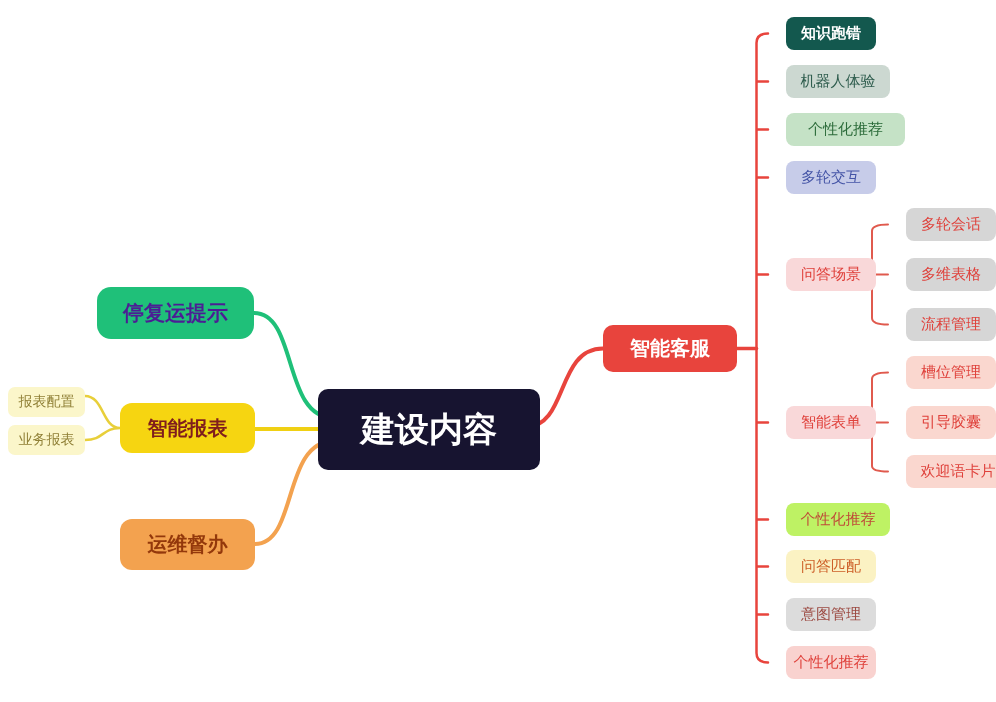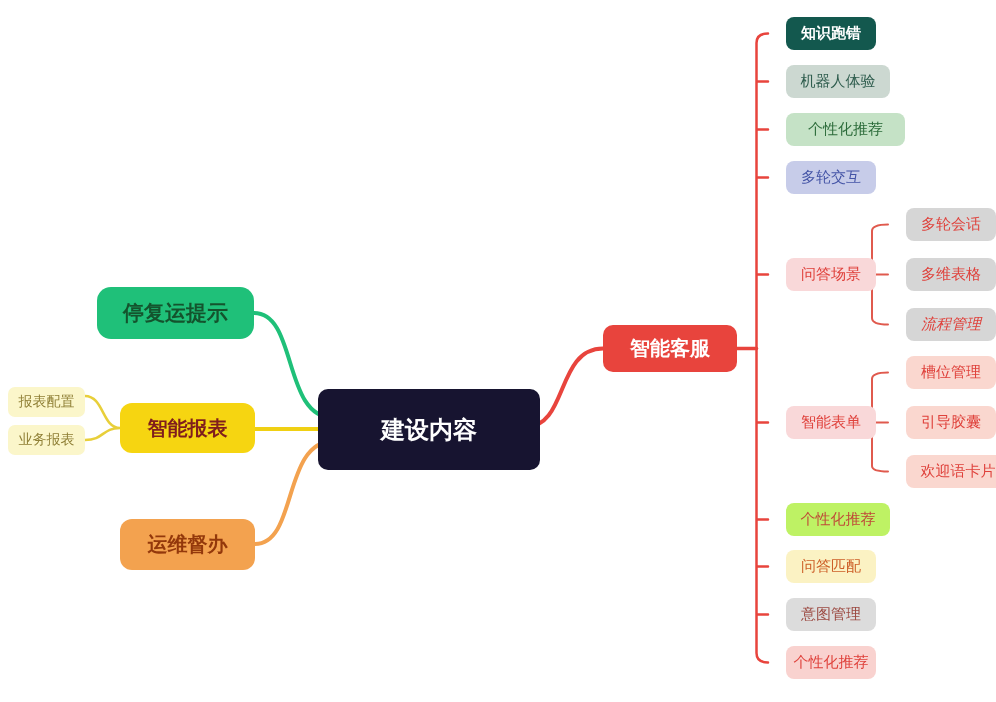--- a/index.html
+++ b/index.html
@@ -17,25 +17,25 @@
   svg.links { position: absolute; left: 0; top: 0; }
   .node {
     position: absolute;
     display: flex; align-items: center; justify-content: center;
     white-space: nowrap;
     cursor: pointer;
   }
 
   
   #center { left: 318px; top: 389px; width: 222px; height: 81px;
-    background: #171430; color: #ffffff; font-size: 24px; font-weight: bold; border-radius: 10px; }
+    background: #171430; color: #ffffff; font-size: 34px; font-weight: bold; border-radius: 10px; }
 
   
   #stop-resume { left: 97px; top: 287px; width: 157px; height: 52px;
-    background: #1fc079; color: #14532d; font-size: 21px; font-weight: 600; border-radius: 14px; }
+    background: #1fc079; color: #4c1d95; font-size: 21px; font-weight: 600; border-radius: 14px; }
   #smart-report { left: 120px; top: 403px; width: 135px; height: 50px;
     background: #f6d511; color: #7f1d1d; font-size: 20px; font-weight: 600; border-radius: 12px; }
   #ops-supervision { left: 120px; top: 519px; width: 135px; height: 51px;
     background: #f3a24f; color: #93380b; font-size: 20px; font-weight: 600; border-radius: 12px; }
 
   
   #report-config, #business-report { left: 8px; width: 77px; height: 30px;
     background: #fbf6ca; color: #8f7f35; font-size: 14px; border-radius: 7px; }
   #report-config { top: 387px; }
   #business-report { top: 425px; }
@@ -52,21 +52,21 @@
   #r3 { left: 768px; top: 161px; width: 90px;  background: #c7cce9; color: #4454a6; }
   #r4 { left: 768px; top: 258px; width: 90px;  background: #f9d8d9; color: #df413b; }
   #r5 { left: 768px; top: 406px; width: 90px;  background: #f9d8d9; color: #df413b; }
   #r6 { left: 768px; top: 503px; width: 104px; background: #bef264; color: #bf4a38; }
   #r7 { left: 768px; top: 550px; width: 90px;  background: #fbf2c3; color: #cd5f28; }
   #r8 { left: 768px; top: 598px; width: 90px;  background: #dcdcdc; color: #9c4a42; }
   #r9 { left: 768px; top: 646px; width: 90px;  background: #f9d2cf; color: #df413b; }
 
   
   #g0, #g1, #g2 { left: 888px; width: 90px; background: #d6d6d6; color: #df413b; }
-  #g0 { top: 208px; }  #g1 { top: 258px; }  #g2 { top: 308px; font-style: italic; }
+  #g0 { top: 208px; }  #g1 { top: 258px; }  #g2 { top: 308px; }
   #f0, #f1 { left: 888px; width: 90px; background: #fad7cf; color: #df413b; }
   #f2 { left: 888px; width: 104px; background: #fad7cf; color: #df413b; }
   #f0 { top: 356px; }  #f1 { top: 406px; }  #f2 { top: 455px; }
 </style>
 </head>
 <body>
 
 <div class="canvas">
 
   <svg class="links" width="996" height="702" viewBox="0 0 996 702" fill="none" stroke-linecap="round" stroke-linejoin="round">

